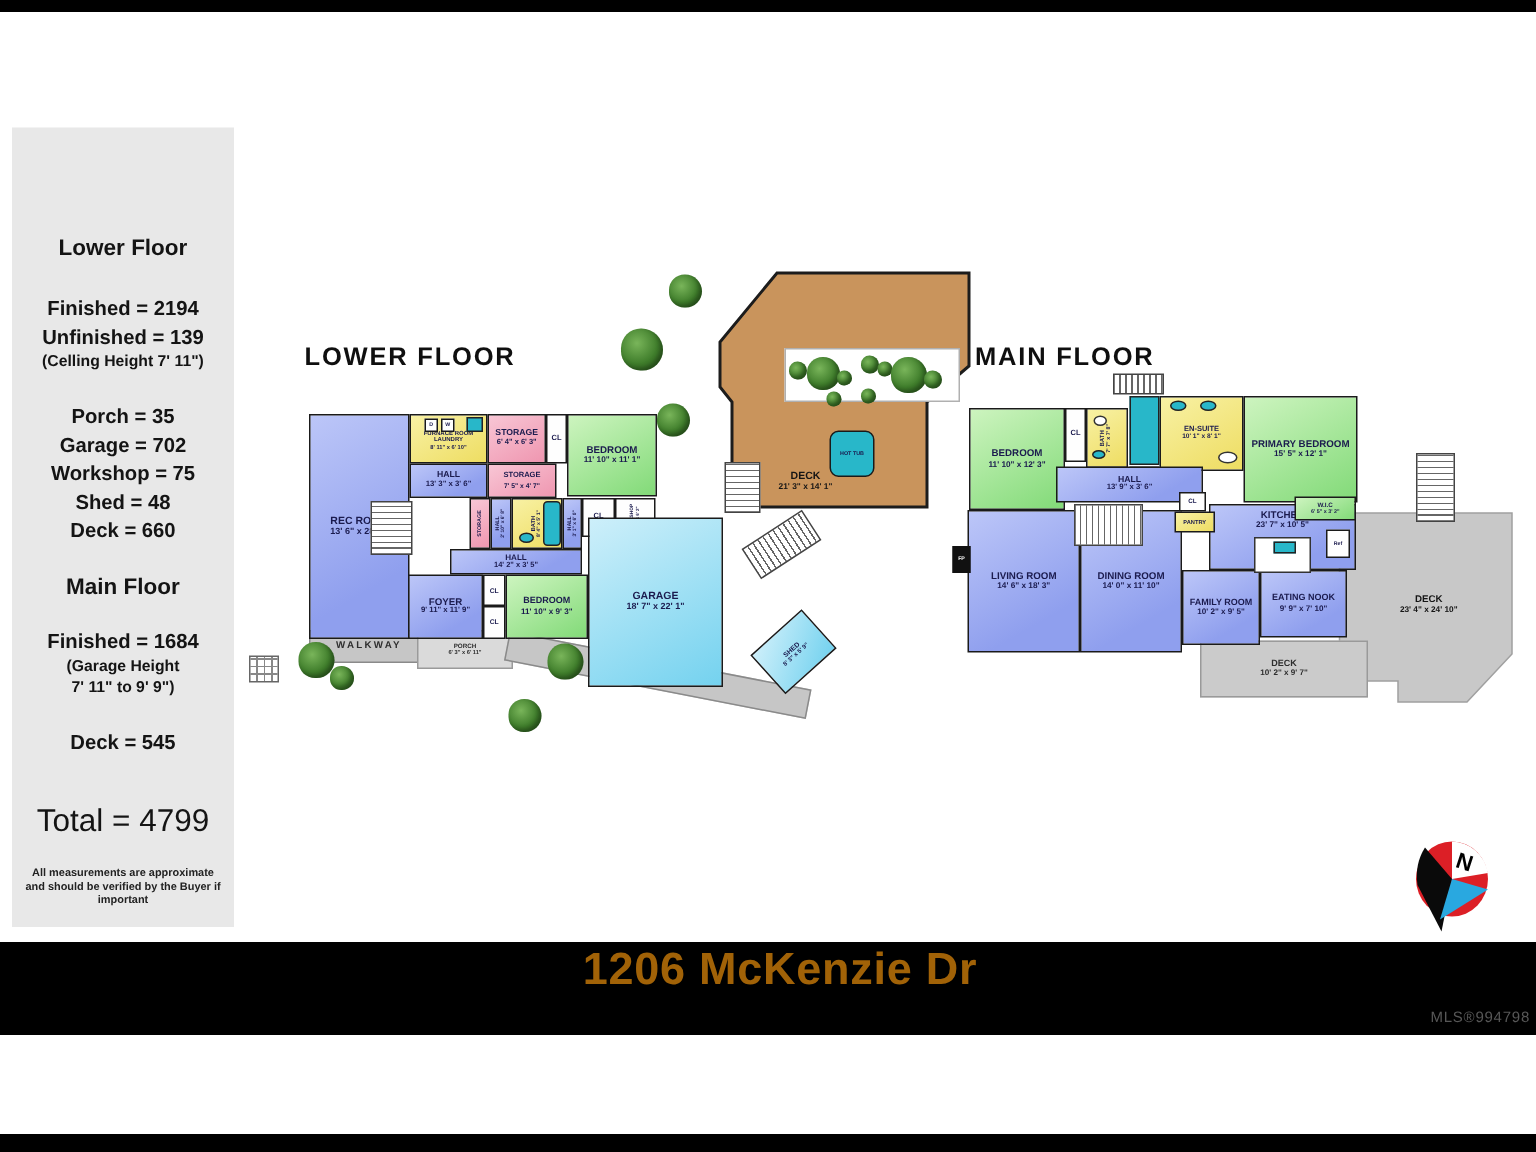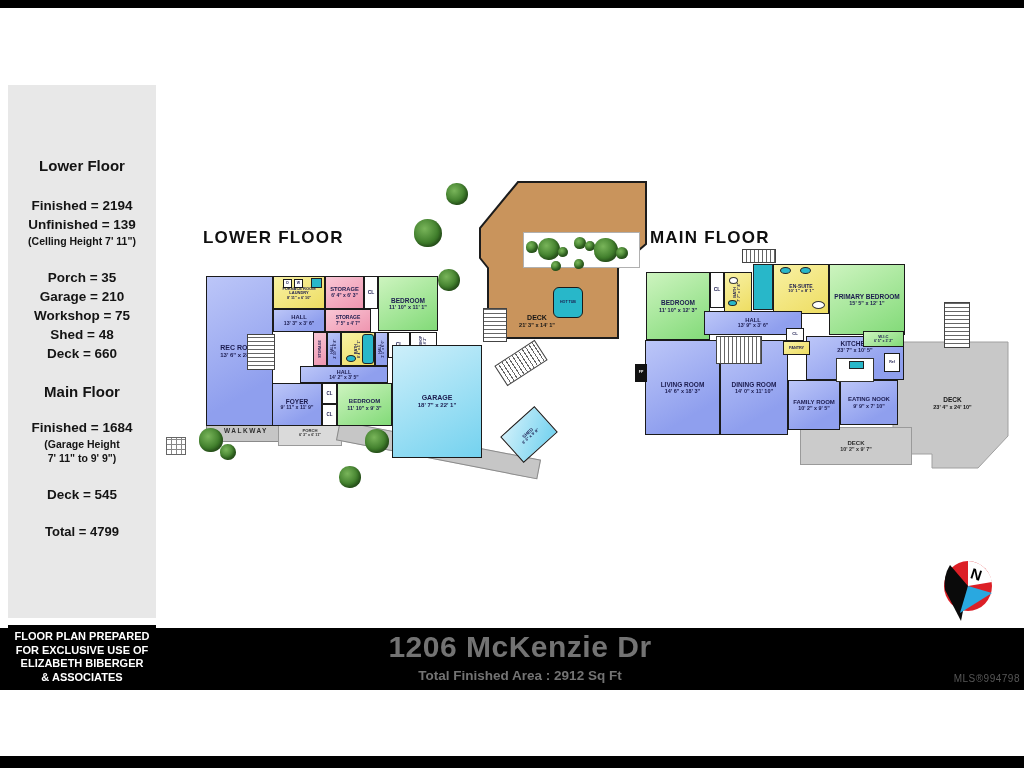--- a/index.html
+++ b/index.html
@@ -8,21 +8,21 @@
   .edge-band{position:absolute;left:0;width:1024px;background:#000;}
 
   
   .sidebar{position:absolute;left:8px;top:85px;width:148px;height:533px;background:#e8e8e8;
            display:flex;flex-direction:column;align-items:center;text-align:center;color:#141414;
            box-sizing:border-box;padding-top:72px;}
   .sb-title{font-size:15px;font-weight:800;margin-bottom:22px;}
   .sb-line{font-size:13.5px;font-weight:700;line-height:19px;}
   .sb-note{font-size:10.5px;font-weight:600;line-height:14px;}
   .sb-gap{height:20px;}
-  .sb-total{font-size:13px;font-weight:700;}
+  .sb-total{font-size:21px;font-weight:400;margin-top:12px;}
   .sb-disclaimer{margin-top:auto;font-size:7.3px;font-weight:600;line-height:9px;color:#222;
                  padding:0 6px 14px 6px;}
 
   
   .floor-title{position:absolute;font-size:17px;font-weight:800;letter-spacing:1.2px;color:#0f0f0f;z-index:6;}
   .room{position:absolute;box-sizing:border-box;border:1.3px solid #1a1a1a;display:flex;
         align-items:center;justify-content:center;text-align:center;color:#1b1b4e;font-weight:700;z-index:2;}
   .rlabel{line-height:1.12;}
   .rlabel.vert{transform:rotate(-90deg);white-space:nowrap;}
   .t-blue{background:linear-gradient(150deg,#bcc6f8 0%,#8f9fee 75%);}
@@ -48,54 +48,55 @@
   .tree{position:absolute;z-index:4;border-radius:48% 52% 50% 47%;
         background:radial-gradient(circle at 38% 35%,#79b55a,#3f7d2b 55%,#2a5c1c);
         box-shadow:inset -2px -2px 3px rgba(0,0,0,.3);}
   .planter{position:absolute;background:#fff;border:1px solid #b0b0b0;z-index:2;box-sizing:border-box;}
 
   
   .bottom-bar{position:absolute;left:0;top:628px;width:1024px;height:62px;background:#000;z-index:5;}
   .prepared-box{position:absolute;left:8px;top:625px;width:148px;height:64px;background:#000;z-index:6;
                 display:flex;flex-direction:column;align-items:center;justify-content:center;
                 color:#fff;font-size:11px;font-weight:700;line-height:13.5px;text-align:center;}
-  .title-wrap{position:absolute;left:156px;top:630px;width:728px;text-align:center;z-index:6;color:#737373;}
+  .title-wrap{position:absolute;left:156px;top:630px;width:728px;text-align:center;z-index:6;color:#a16207;}
   .address{font-size:30px;font-weight:800;letter-spacing:.5px;}
   .total-area{font-size:13.5px;font-weight:700;margin-top:4px;}
   .mls{position:absolute;left:940px;top:673px;width:80px;text-align:right;font-size:10px;
        color:#575757;z-index:7;letter-spacing:.5px;}
   .compass{position:absolute;left:934px;top:556px;z-index:6;}
 </style>
 </head>
 <body>
 <div class="page">
 
   <div class="edge-band" style="top:0;height:8px;"></div>
   <div class="edge-band" style="top:756px;height:12px;"></div>
 
   <aside class="sidebar">
     <div class="sb-title">Lower Floor</div>
     <div class="sb-line">Finished = 2194</div>
     <div class="sb-line">Unfinished = 139</div>
     <div class="sb-note">(Celling Height 7' 11")</div>
     <div class="sb-gap"></div>
     <div class="sb-line">Porch = 35</div>
-    <div class="sb-line">Garage = 210</div>
+    <div class="sb-line">Garage = 702</div>
     <div class="sb-line">Workshop = 75</div>
     <div class="sb-line">Shed = 48</div>
     <div class="sb-line">Deck = 660</div>
     <div class="sb-gap"></div>
     <div class="sb-title" style="margin-bottom:18px;">Main Floor</div>
     <div class="sb-line">Finished = 1684</div>
     <div class="sb-note">(Garage Height</div>
     <div class="sb-note">7' 11" to 9' 9")</div>
     <div class="sb-gap"></div>
     <div class="sb-line">Deck = 545</div>
     <div class="sb-gap"></div>
     <div class="sb-total">Total = 4799</div>
+    <div class="sb-disclaimer">All measurements are approximate and should be verified by the Buyer if important</div>
   </aside>
 
   <div class="floor-title" style="left:203px;top:228px;">LOWER FLOOR</div>
   <div class="floor-title" style="left:650px;top:228px;">MAIN FLOOR</div>
 
   <svg class="fixture" style="left:478px;top:180px;z-index:1;" width="175" height="162">
     <polygon points="40,2 168,2 168,64 140,88 140,158 10,158 10,88 2,78 2,48" fill="#c9945c" stroke="#1c1c1c" stroke-width="2"></polygon>
   </svg>
   <div class="planter" style="left:523px;top:232px;width:117px;height:36px;"></div>
 
@@ -396,29 +397,22 @@
   <div class="fixture" style="left:753px;top:264px;width:20px;height:46px;background:#28b7c9;border:1.2px solid #222;z-index:2;"></div>
   <div class="fixture" style="left:780px;top:267px;width:11px;height:7px;background:#28b7c9;border:1px solid #222;border-radius:50%;"></div>
   <div class="fixture" style="left:800px;top:267px;width:11px;height:7px;background:#28b7c9;border:1px solid #222;border-radius:50%;"></div>
   <div class="fixture" style="left:812px;top:301px;width:13px;height:8px;background:#fff;border:1px solid #333;border-radius:50%;"></div>
   <div class="fixture" style="left:728px;top:300px;width:9px;height:6px;background:#28b7c9;border:1px solid #222;border-radius:50%;"></div>
   <div class="fixture" style="left:729px;top:277px;width:9px;height:7px;background:#fff;border:1px solid #333;border-radius:50%;"></div>
   <div class="fixture" style="left:836px;top:358px;width:38px;height:24px;background:#fff;border:1px solid #333;"></div>
   <div class="fixture" style="left:849px;top:361px;width:15px;height:8px;background:#28b7c9;border:1px solid #222;z-index:4;"></div>
 
   <div class="bottom-bar"></div>
-  <div class="prepared-box">
-    <div>FLOOR PLAN PREPARED</div>
-    <div>FOR EXCLUSIVE USE OF</div>
-    <div>ELIZABETH BIBERGER</div>
-    <div>&amp; ASSOCIATES</div>
-  </div>
   <div class="title-wrap">
     <div class="address">1206 McKenzie Dr</div>
-    <div class="total-area">Total Finished Area : 2912 Sq Ft</div>
   </div>
   <div class="mls">MLS®994798</div>
 
   <svg class="compass" width="68" height="70">
     <ellipse cx="34" cy="30" rx="24" ry="25" fill="#dc1f26"></ellipse>
     <path d="M34,30 L34,5 A25,25 0 0 1 58,26 Z" fill="#fff"></path>
     <path d="M34,30 L16,9 Q9,20 11,34 L27,65 Z" fill="#0a0a0a"></path>
     <polygon points="34,30 58,37 26,57" fill="#29a8e0"></polygon>
     <text x="37" y="23" transform="rotate(18 40 18)" font-size="15" font-weight="bold" fill="#000">N</text>
   </svg>

